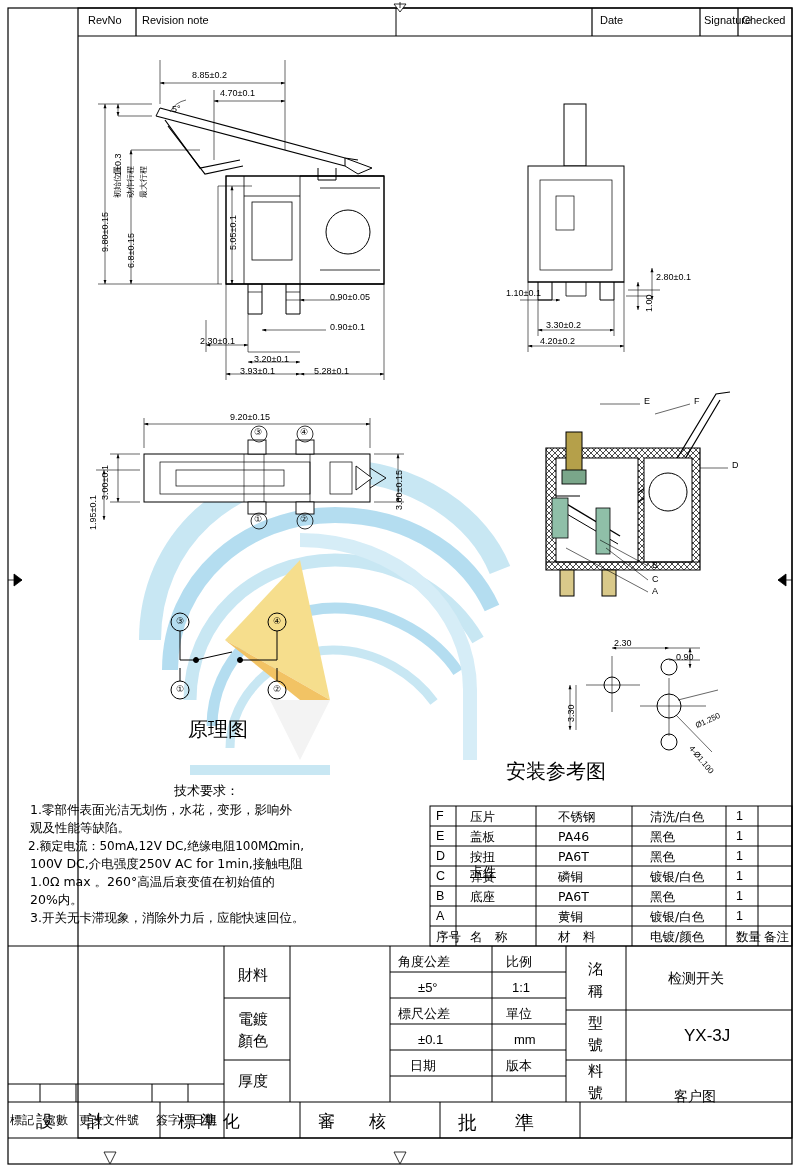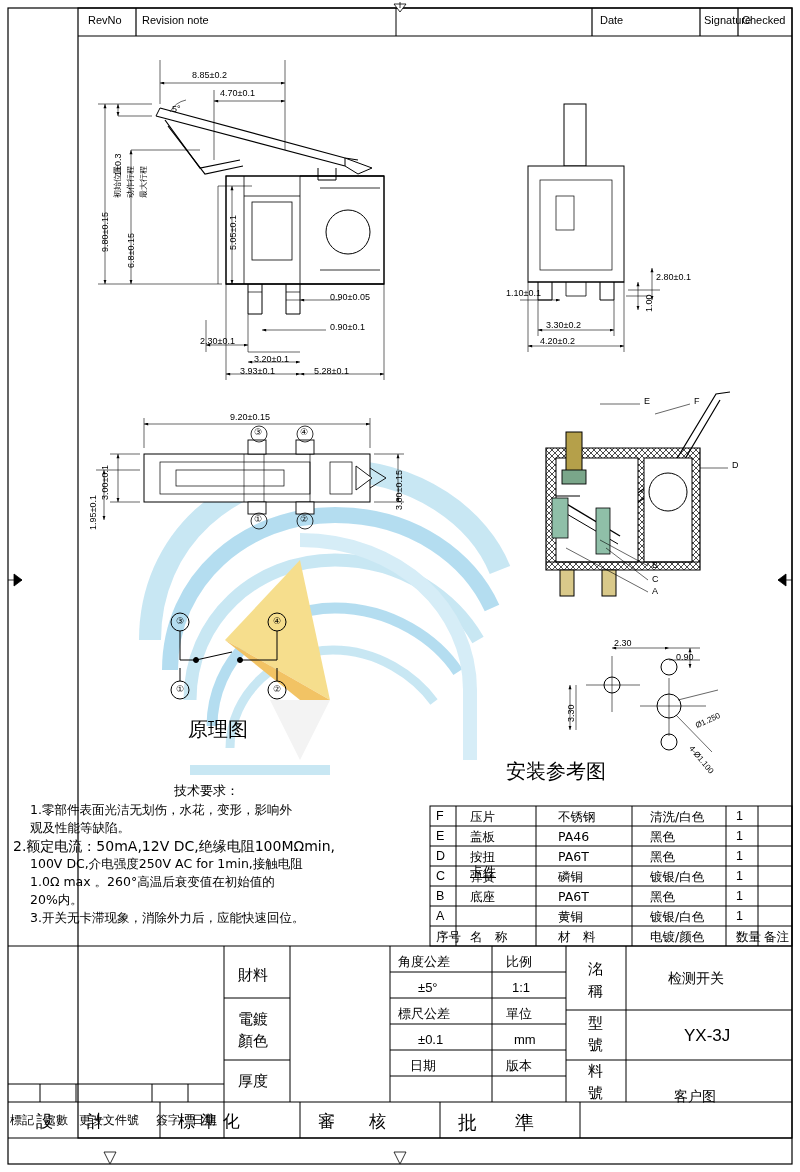--- a/index.html
+++ b/index.html
@@ -375,21 +375,21 @@
 <div class="txt dim" style="left:614px;top:638px;">2.30</div>
 <div class="txt dim" style="left:676px;top:652px;">0.90</div>
 <div class="txt dim vert" style="left:566px;top:722px;transform:rotate(-90deg);">3.30</div>
 <div class="txt dimm" style="left:694px;top:722px;transform:rotate(-25deg);transform-origin:0 0;">Ø1.250</div>
 <div class="txt dimm" style="left:694px;top:744px;transform:rotate(50deg);transform-origin:0 0;">4-Ø1.100</div>
 <div class="txt cn" style="left:506px;top:758px;font-size:20px;">安装参考图</div>
 
 <div class="txt cn" style="left:174px;top:782px;font-size:13px;">技术要求：</div>
 <div class="txt cn" style="left:30px;top:802px;font-size:12.5px;">1.零部件表面光洁无划伤，水花，变形，影响外</div>
 <div class="txt cn" style="left:30px;top:820px;font-size:12.5px;">   观及性能等缺陷。</div>
-<div class="txt cn" style="left:13px;top:838px;font-size:14px;">2.额定电流：50mA,12V DC,绝缘电阻100MΩmin,</div>
+<div class="txt cn" style="left:28px;top:838px;font-size:12px;">2.额定电流：50mA,12V DC,绝缘电阻100MΩmin,</div>
 <div class="txt cn" style="left:30px;top:856px;font-size:12.5px;">   100V DC,介电强度250V AC for 1min,接触电阻</div>
 <div class="txt cn" style="left:30px;top:874px;font-size:12.5px;">   1.0Ω max 。260°高温后衰变值在初始值的</div>
 <div class="txt cn" style="left:30px;top:892px;font-size:12.5px;">   20%内。</div>
 <div class="txt cn" style="left:30px;top:910px;font-size:12.5px;">3.开关无卡滞现象，消除外力后，应能快速回位。</div>
 
 <div id="bom-text">
       <div class="txt cn" style="left: 436px; top: 809px; font-size: 12.5px; font-family: &quot;Liberation Sans&quot;, sans-serif;">F</div>
       <div class="txt cn" style="left: 470px; top: 809px; font-size: 12.5px;">压片</div>
       <div class="txt cn" style="left: 558px; top: 809px; font-size: 12.5px;">不锈钢</div>
       <div class="txt cn" style="left: 650px; top: 809px; font-size: 12.5px;">清洗/白色</div>

